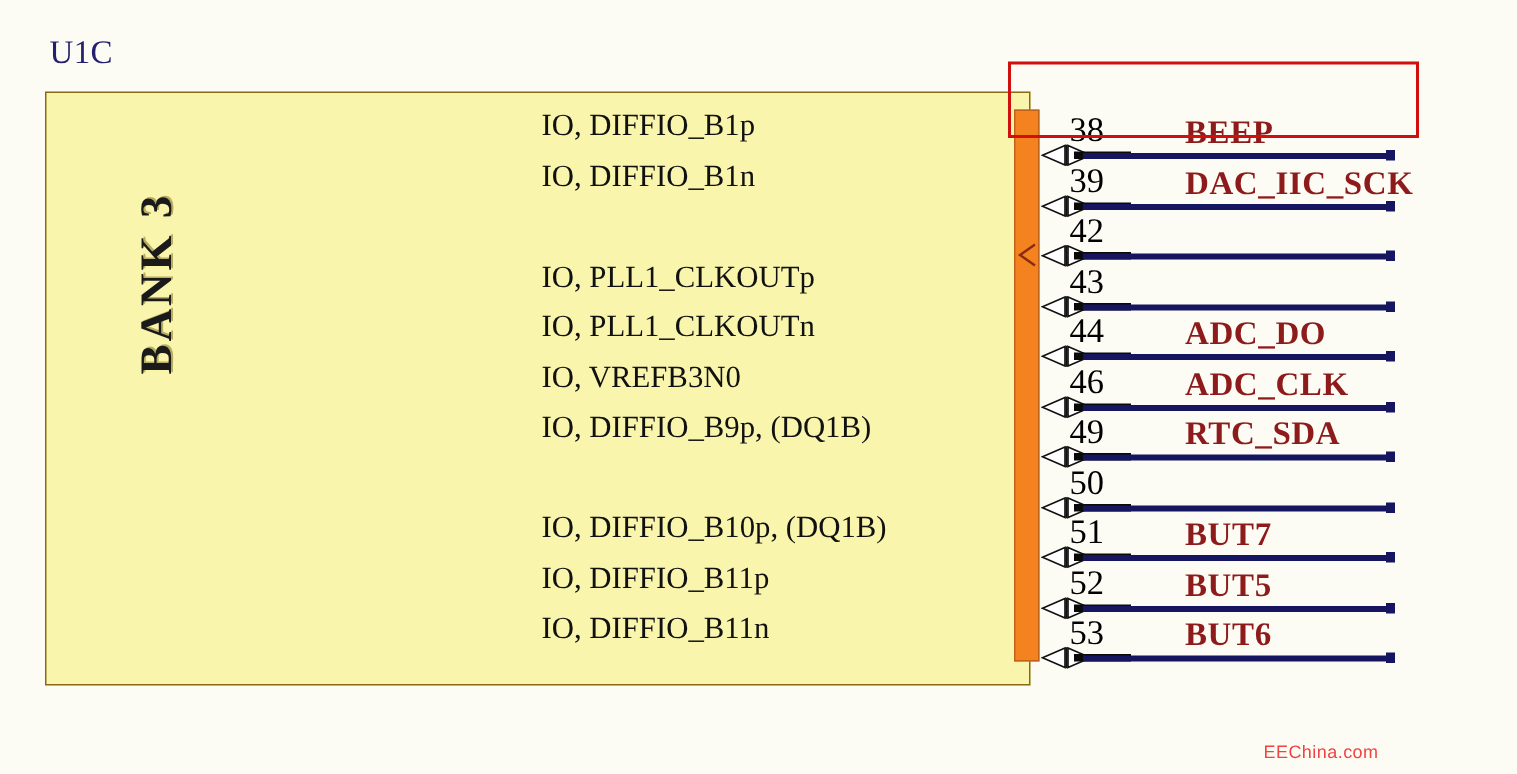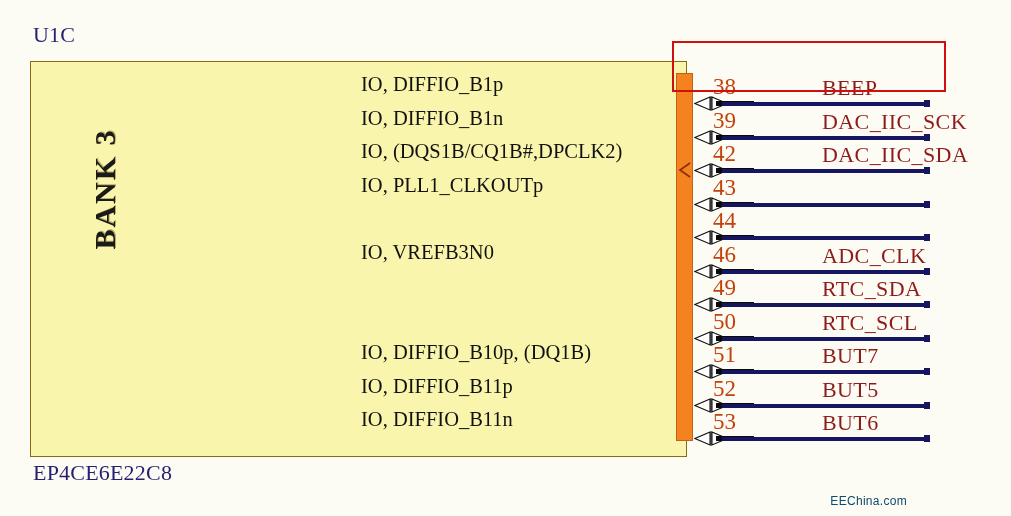--- a/index.html
+++ b/index.html
@@ -87,33 +87,34 @@
     position:absolute;
     left:678px;top:20px;
     width:13px;height:18px;
   }
 
   .pinnum{
     position:absolute;
     left:713px;
     top:0px;
     font-size:23px;
-    color:#c2410c;
+    color:#000000;
     font-family:"Liberation Serif", serif;
     white-space:nowrap;
   }
   .netname{
     position:absolute;
-    left:822px;
+    left:790px;
     top:1px;
     font-size:22px;
     color:#8e1b1b;
     font-family:"Liberation Serif", serif;
     white-space:nowrap;
     letter-spacing:.4px;
+    font-weight:bold;
   }
   
   .wire{
     position:absolute;
     top:28px;
     left:722px;
     height:4px;
     width:208px;
     background:#151560;
   }
@@ -139,24 +140,24 @@
     left:672px;top:41px;
     width:274px;height:51px;
     border:2px solid #d10f0f;
     box-sizing:border-box;
     background:transparent;
   }
 
   
   #watermark{
     position:absolute;
-    right:14px;bottom:8px;
+    right:2px;bottom:8px;
     font-family:"Liberation Sans", sans-serif;
     font-size:12px;
-    color:#0c4a6e;
+    color:#ef4444;
     letter-spacing:.3px;
     text-align:center;
   }
 </style>
 </head>
 <body>
 
 <div id="sheet">
 
   <div class="desig" id="refdes">U1C</div>
@@ -188,91 +189,91 @@
           <path d="M18 1 L33 7.5 L18 14 Z" fill="#ffffff" stroke="#111111" stroke-width="1.1"></path>
           <path d="M17 0.5 L17 14.5" stroke="#111111" stroke-width="1.3"></path>
         </svg>
         <div class="pinnum">39</div>
         <div class="netname">DAC_IIC_SCK</div>
         <div class="wirestub"></div>
         <div class="wire"></div>
         <div class="wirecap"></div>
       </div>
       <div class="pinrow" style="top: 141px;">
-        <div class="ioname">IO, (DQS1B/CQ1B#,DPCLK2)</div>
         <svg class="clkmark" viewBox="0 0 13 18">
           <path d="M12 2 L2 9 L12 16" fill="none" stroke="#8a2b10" stroke-width="1.6"></path>
         </svg>
         <svg class="bidir" viewBox="0 0 34 15">
           <path d="M16 1 L1 7.5 L16 14 Z" fill="#ffffff" stroke="#111111" stroke-width="1.1"></path>
           <path d="M18 1 L33 7.5 L18 14 Z" fill="#ffffff" stroke="#111111" stroke-width="1.1"></path>
           <path d="M17 0.5 L17 14.5" stroke="#111111" stroke-width="1.3"></path>
         </svg>
         <div class="pinnum">42</div>
-        <div class="netname">DAC_IIC_SDA</div>
         <div class="wirestub"></div>
         <div class="wire"></div>
         <div class="wirecap"></div>
       </div>
       <div class="pinrow" style="top: 174.5px;">
         <div class="ioname">IO, PLL1_CLKOUTp</div>
         <svg class="bidir" viewBox="0 0 34 15">
           <path d="M16 1 L1 7.5 L16 14 Z" fill="#ffffff" stroke="#111111" stroke-width="1.1"></path>
           <path d="M18 1 L33 7.5 L18 14 Z" fill="#ffffff" stroke="#111111" stroke-width="1.1"></path>
           <path d="M17 0.5 L17 14.5" stroke="#111111" stroke-width="1.3"></path>
         </svg>
         <div class="pinnum">43</div>
         <div class="wirestub"></div>
         <div class="wire"></div>
         <div class="wirecap"></div>
       </div>
       <div class="pinrow" style="top: 208px;">
+        <div class="ioname">IO, PLL1_CLKOUTn</div>
         <svg class="bidir" viewBox="0 0 34 15">
           <path d="M16 1 L1 7.5 L16 14 Z" fill="#ffffff" stroke="#111111" stroke-width="1.1"></path>
           <path d="M18 1 L33 7.5 L18 14 Z" fill="#ffffff" stroke="#111111" stroke-width="1.1"></path>
           <path d="M17 0.5 L17 14.5" stroke="#111111" stroke-width="1.3"></path>
         </svg>
         <div class="pinnum">44</div>
+        <div class="netname">ADC_DO</div>
         <div class="wirestub"></div>
         <div class="wire"></div>
         <div class="wirecap"></div>
       </div>
       <div class="pinrow" style="top: 241.5px;">
         <div class="ioname">IO, VREFB3N0</div>
         <svg class="bidir" viewBox="0 0 34 15">
           <path d="M16 1 L1 7.5 L16 14 Z" fill="#ffffff" stroke="#111111" stroke-width="1.1"></path>
           <path d="M18 1 L33 7.5 L18 14 Z" fill="#ffffff" stroke="#111111" stroke-width="1.1"></path>
           <path d="M17 0.5 L17 14.5" stroke="#111111" stroke-width="1.3"></path>
         </svg>
         <div class="pinnum">46</div>
         <div class="netname">ADC_CLK</div>
         <div class="wirestub"></div>
         <div class="wire"></div>
         <div class="wirecap"></div>
       </div>
       <div class="pinrow" style="top: 275px;">
+        <div class="ioname">IO, DIFFIO_B9p, (DQ1B)</div>
         <svg class="bidir" viewBox="0 0 34 15">
           <path d="M16 1 L1 7.5 L16 14 Z" fill="#ffffff" stroke="#111111" stroke-width="1.1"></path>
           <path d="M18 1 L33 7.5 L18 14 Z" fill="#ffffff" stroke="#111111" stroke-width="1.1"></path>
           <path d="M17 0.5 L17 14.5" stroke="#111111" stroke-width="1.3"></path>
         </svg>
         <div class="pinnum">49</div>
         <div class="netname">RTC_SDA</div>
         <div class="wirestub"></div>
         <div class="wire"></div>
         <div class="wirecap"></div>
       </div>
       <div class="pinrow" style="top: 308.5px;">
         <svg class="bidir" viewBox="0 0 34 15">
           <path d="M16 1 L1 7.5 L16 14 Z" fill="#ffffff" stroke="#111111" stroke-width="1.1"></path>
           <path d="M18 1 L33 7.5 L18 14 Z" fill="#ffffff" stroke="#111111" stroke-width="1.1"></path>
           <path d="M17 0.5 L17 14.5" stroke="#111111" stroke-width="1.3"></path>
         </svg>
         <div class="pinnum">50</div>
-        <div class="netname">RTC_SCL</div>
         <div class="wirestub"></div>
         <div class="wire"></div>
         <div class="wirecap"></div>
       </div>
       <div class="pinrow" style="top: 342px;">
         <div class="ioname">IO, DIFFIO_B10p, (DQ1B)</div>
         <svg class="bidir" viewBox="0 0 34 15">
           <path d="M16 1 L1 7.5 L16 14 Z" fill="#ffffff" stroke="#111111" stroke-width="1.1"></path>
           <path d="M18 1 L33 7.5 L18 14 Z" fill="#ffffff" stroke="#111111" stroke-width="1.1"></path>
           <path d="M17 0.5 L17 14.5" stroke="#111111" stroke-width="1.3"></path>
@@ -306,16 +307,15 @@
         <div class="pinnum">53</div>
         <div class="netname">BUT6</div>
         <div class="wirestub"></div>
         <div class="wire"></div>
         <div class="wirecap"></div>
       </div>
     </div>
 
   <div id="highlight"></div>
 
-  <div class="desig" id="partnum">EP4CE6E22C8</div>
 
   <div id="watermark">EEChina.com</div>
 </div>
 
 </body></html>

